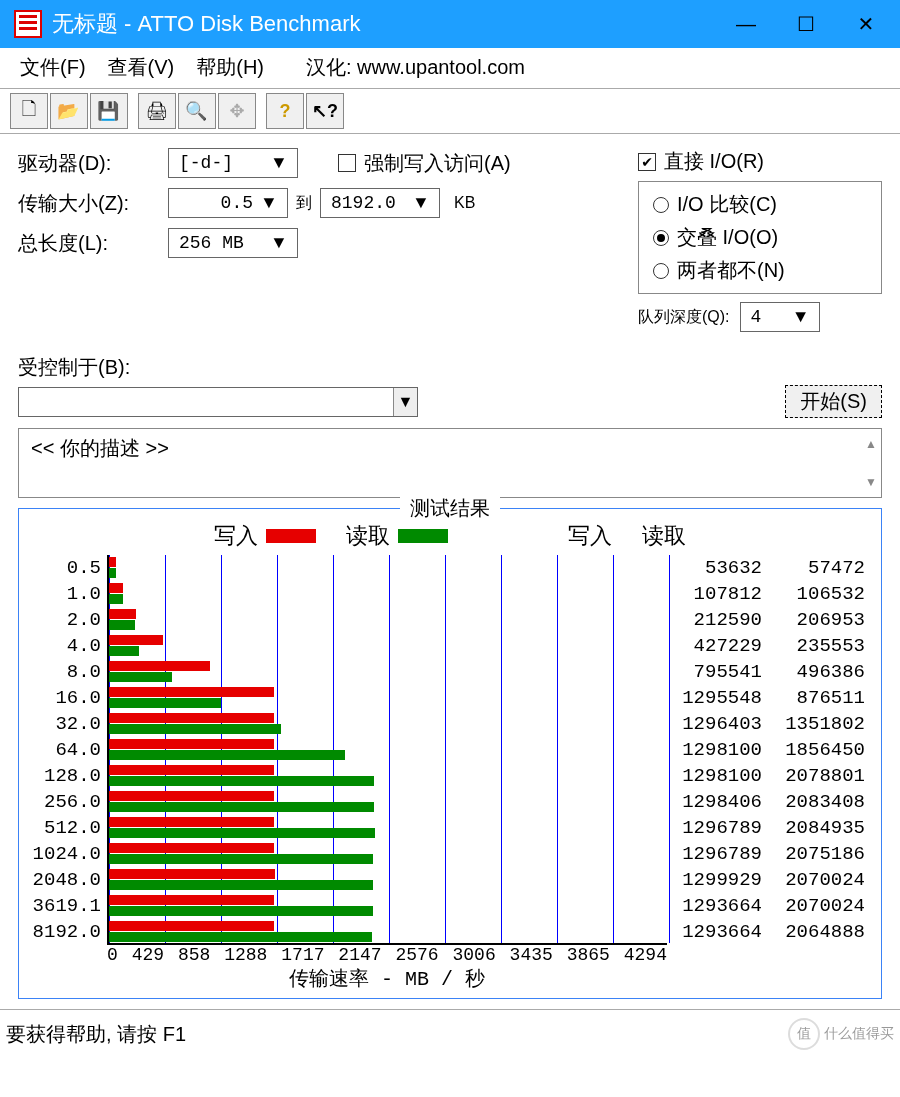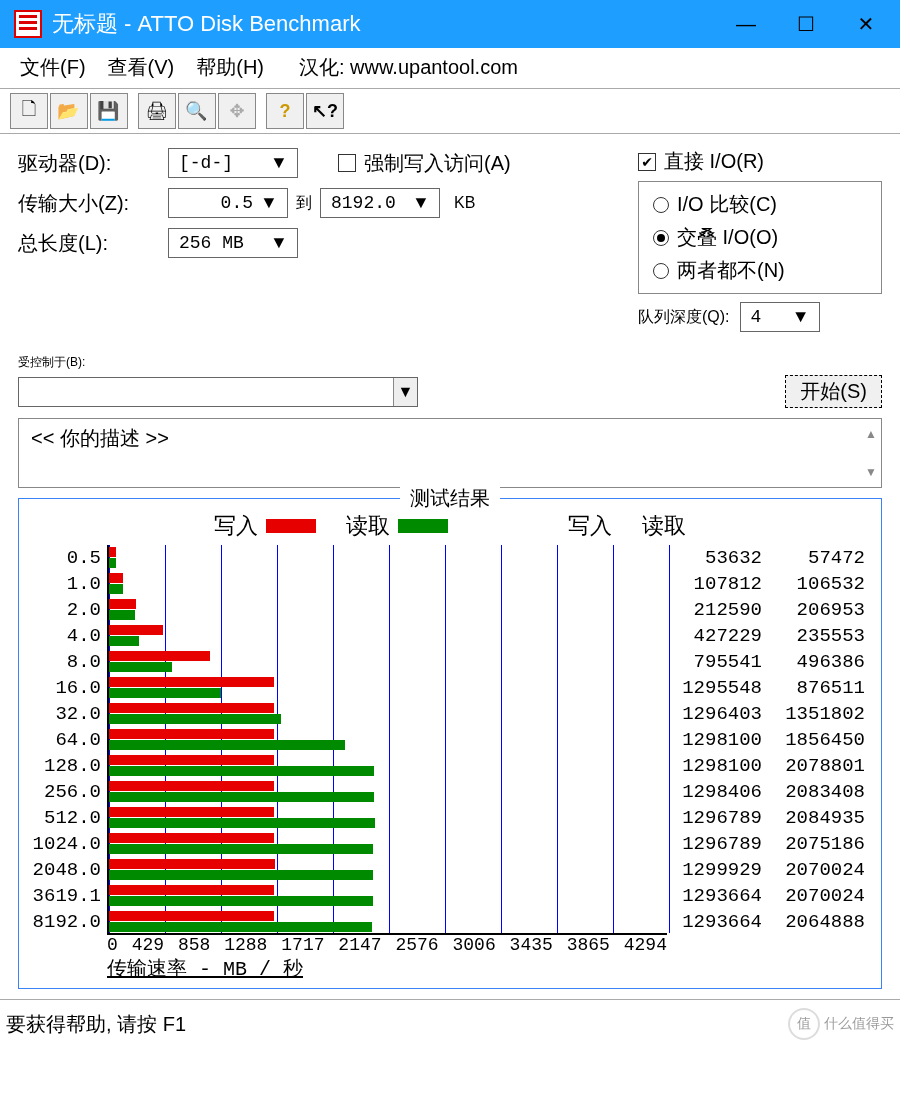--- a/index.html
+++ b/index.html
@@ -25,21 +25,21 @@
 .select.q { width: 80px; justify-content: space-between; }
 .chk { display: inline-flex; align-items: center; gap: 8px; font-size: 20px; }
 .chkbox { width: 18px; height: 18px; border: 1px solid #333; display: inline-flex; align-items: center; justify-content: center; font-size: 14px; }
 .radio { display: inline-flex; align-items: center; gap: 8px; font-size: 20px; margin: 3px 0; }
 .rcircle { width: 16px; height: 16px; border: 1px solid #333; border-radius: 50%; display: inline-flex; align-items: center; justify-content: center; }
 .rcircle.on::after { content: ""; width: 8px; height: 8px; background: #000; border-radius: 50%; }
 .groupbox { border: 1px solid #888; padding: 6px 14px; display: flex; flex-direction: column; }
 .topgrid { display: flex; gap: 20px; }
 .leftcol { flex: 0 0 600px; }
 .rightcol { flex: 1; }
-.ctrl-label { font-size: 12px; margin: 12px 0 4px 0; }
+.ctrl-label { font-size: 20px; margin: 12px 0 4px 0; }
 .combo-wide { border: 1px solid #666; height: 30px; width: 400px; display: flex; justify-content: flex-end; align-items: center; }
 .combo-wide .arrow { width: 24px; height: 28px; border-left: 1px solid #888; background: #eee; text-align: center; line-height: 28px; }
 .startbtn { border: 1px dashed #000; padding: 2px 14px; font-size: 20px; background: #f0f0f0; }
 .desc { border: 1px solid #888; height: 70px; margin-top: 10px; padding: 6px 12px; font-size: 20px; position: relative; }
 .desc .scroll { position: absolute; right: 4px; top: 8px; color: #888; font-size: 12px; }
 .results { border: 1px solid #3b82f6; margin: 10px 0 6px 0; padding: 12px 8px 6px 8px; position: relative; }
 .results .legend-title { position: absolute; top: -14px; left: 50%; transform: translateX(-50%); background: #fff; padding: 0 10px; font-size: 20px; }
 .legend { display: flex; justify-content: center; gap: 30px; font-size: 22px; margin-bottom: 4px; }
 .legend .swatch { display: inline-block; width: 50px; height: 14px; margin-left: 8px; }
 .swatch.red { background: #E60000; }
@@ -47,21 +47,21 @@
 .chartwrap { display: flex; }
 .ylabels { width: 80px; text-align: right; padding-right: 6px; font-family: "Courier New", monospace; font-size: 19px; }
 .ylabels div { height: 26px; line-height: 26px; }
 .plot { flex: 0 0 560px; position: relative; border-left: 2px solid #000; border-bottom: 2px solid #000; }
 .grid { position: absolute; top: 0; bottom: 0; width: 1px; background: #0000FF; }
 .barpair { height: 26px; position: relative; }
 .bar { position: absolute; height: 10px; left: 0; }
 .bar.w { background: #E60000; top: 2px; }
 .bar.r { background: #008A00; top: 13px; }
 .xticks { display: flex; font-family: "Courier New", monospace; font-size: 18px; margin-left: 80px; width: 560px; justify-content: space-between; }
-.xaxis-label { font-size: 20px; font-family: "Courier New", monospace; margin-left: 80px; width: 560px; text-decoration: underline; }
+.xaxis-label { text-align: center; font-size: 20px; font-family: "Courier New", monospace; margin-left: 80px; width: 560px; }
 .datacols { flex: 1; display: flex; font-family: "Courier New", monospace; font-size: 19px; }
 .datacol { flex: 1; text-align: right; padding-right: 8px; }
 .datacol div { height: 26px; line-height: 26px; }
 .status { border-top: 1px solid #aaa; padding: 8px 6px; font-size: 20px; display: flex; justify-content: space-between; align-items: center; }
 .watermark { opacity: 0.4; font-size: 14px; display: flex; align-items: center; gap: 4px; }
 .wm-circle { width: 32px; height: 32px; border-radius: 50%; border: 2px solid #aaa; display: inline-flex; align-items: center; justify-content: center; font-size: 14px; }
 </style>
 </head>
 <body>
 
@@ -72,21 +72,21 @@
     <div class="winbtn">—</div>
     <div class="winbtn">☐</div>
     <div class="winbtn">✕</div>
   </div>
 </div>
 
 <div class="menubar">
   <span>文件(F)</span>
   <span>查看(V)</span>
   <span>帮助(H)</span>
-  <span style="margin-left:13px;">汉化: www.upantool.com</span>
+  <span style="margin-left:20px;">汉化: www.upantool.com</span>
 </div>
 
 <div class="toolbar">
   <div class="tbtn">🗋</div>
   <div class="tbtn">📂</div>
   <div class="tbtn">💾</div>
   <div class="tbtn sep">🖨</div>
   <div class="tbtn">🔍</div>
   <div class="tbtn" style="color:#aaa;">✥</div>
   <div class="tbtn sep" style="color:#c90;font-weight:bold;">?</div>

